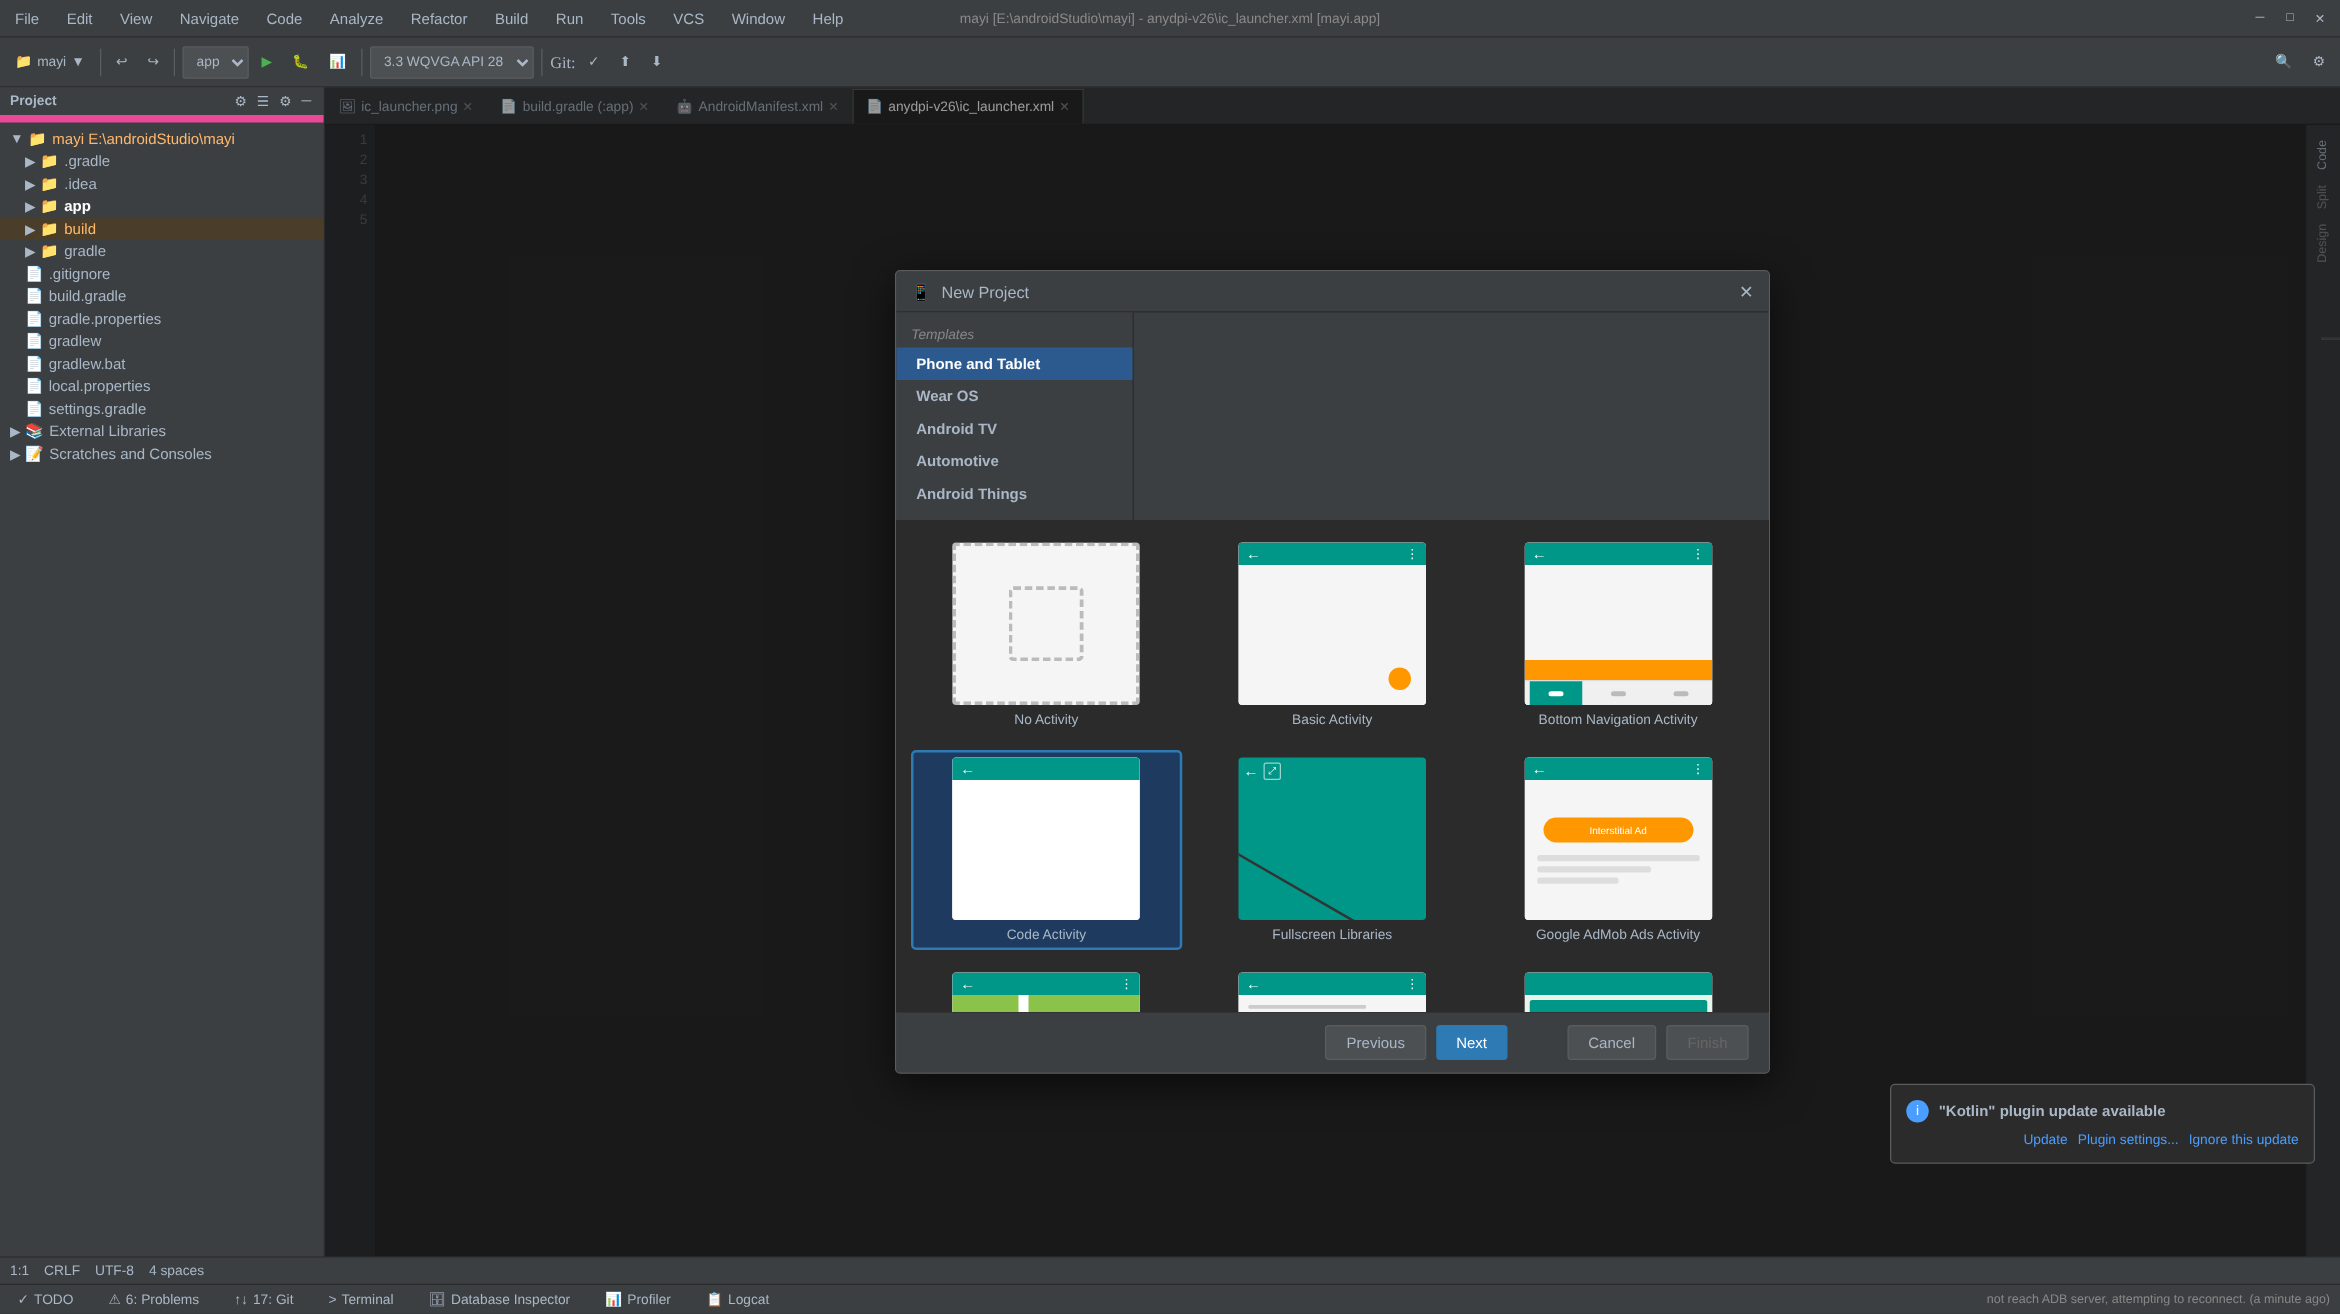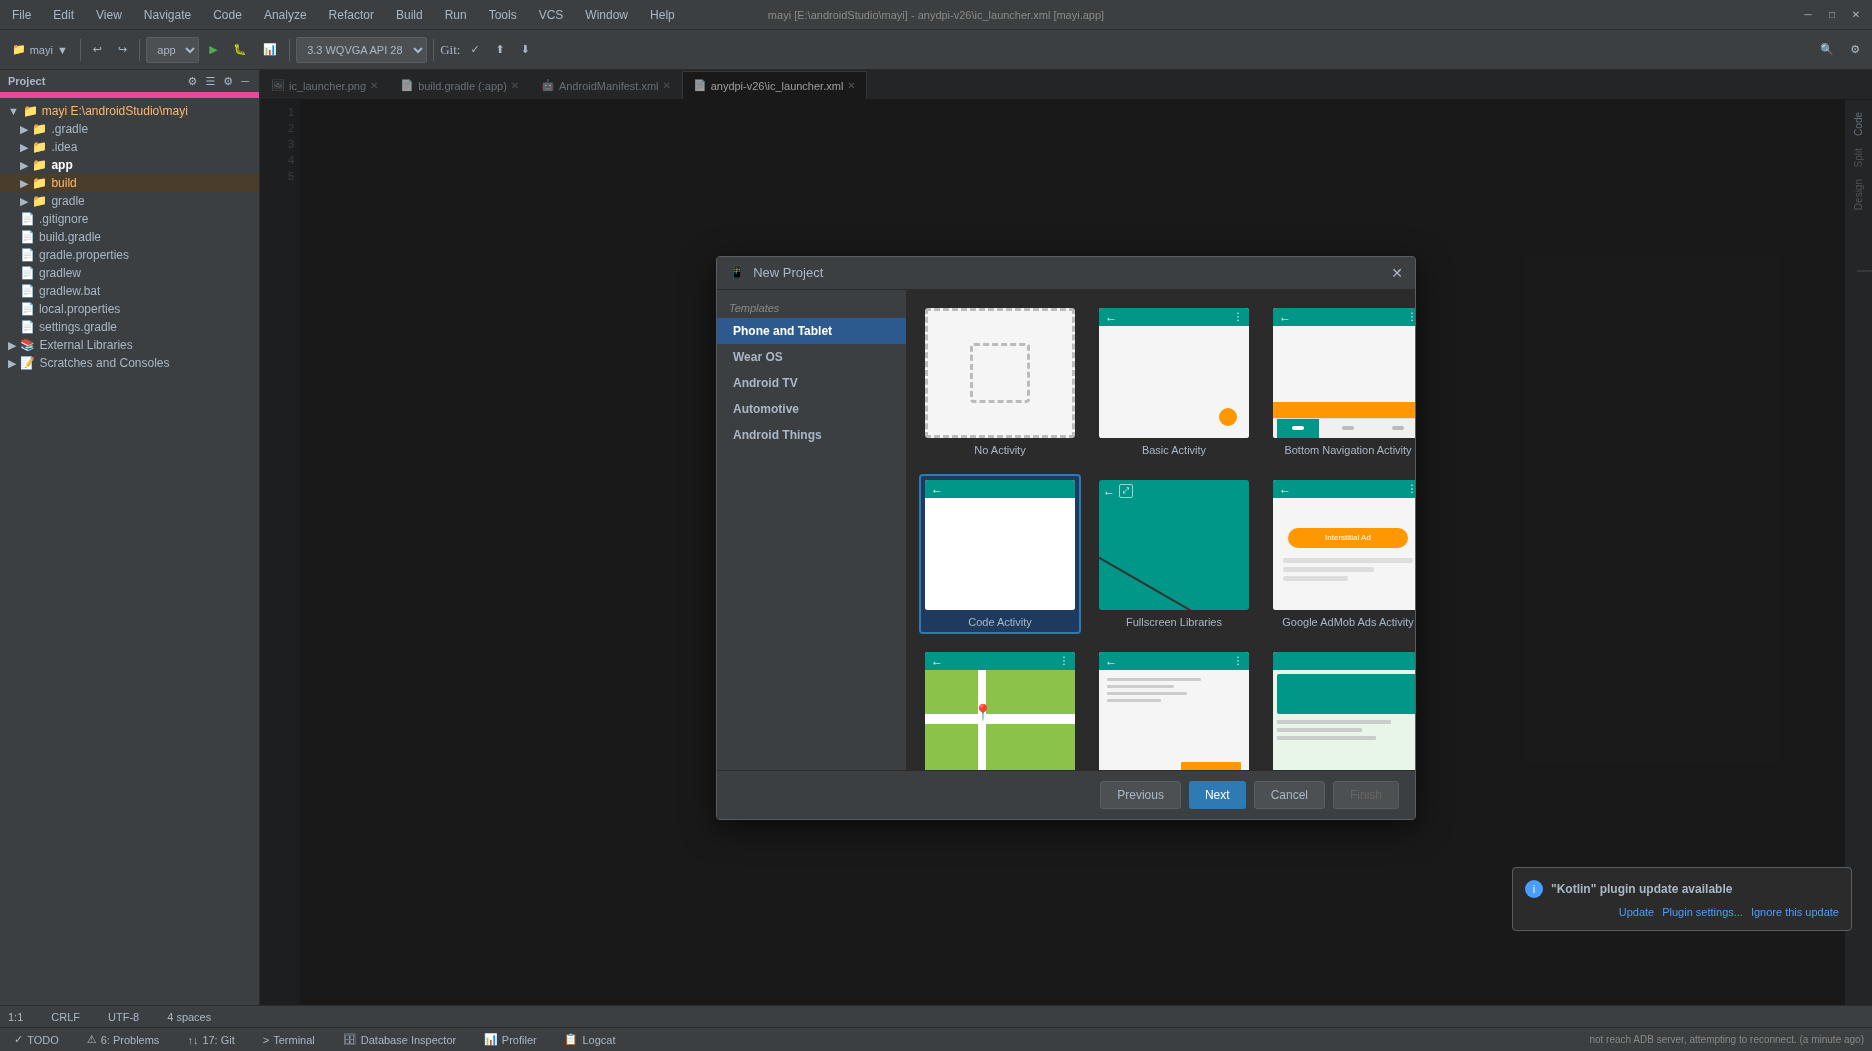--- a/index.html
+++ b/index.html
@@ -218,21 +218,21 @@
     
     .status-bar {
       height: 22px;
       background: #3c3f41;
       border-top: 1px solid #2b2b2b;
       display: flex;
       align-items: center;
       padding: 0 8px;
       font-size: 11px;
       color: #a9b7c6;
-      gap: 28px;
+      gap: 12px;
     }
     .status-item { cursor: pointer; }
 
     
     .bottom-bar {
       height: 24px;
       background: #3c3f41;
       border-top: 1px solid #2b2b2b;
       display: flex;
       align-items: center;
@@ -291,21 +291,22 @@
       cursor: pointer;
       font-size: 14px;
       color: #888;
       background: none;
       border: none;
       color: #a9b7c6;
     }
 
     .dialog-body {
       display: flex;
-      height: 480px;
+      height: 559px;
+      flex-direction: column;
     }
 
     
     .dialog-nav {
       width: 190px;
       background: #3c3f41;
       border-right: 1px solid #2b2b2b;
       padding: 8px 0;
     }
     .dialog-nav-section {
@@ -541,20 +542,21 @@
       padding: 0 16px;
       border-radius: 3px;
       border: none;
       cursor: pointer;
       font-size: 12px;
     }
     .btn-default {
       background: #4c5052;
       color: #a9b7c6;
       border: 1px solid #5a5d5f;
+      margin-left: 40px;
     }
     .btn-primary {
       background: #2d7ab5;
       color: #fff;
     }
     .btn-disabled {
       background: #4c5052;
       color: #666;
       border: 1px solid #5a5d5f;
       cursor: not-allowed;

